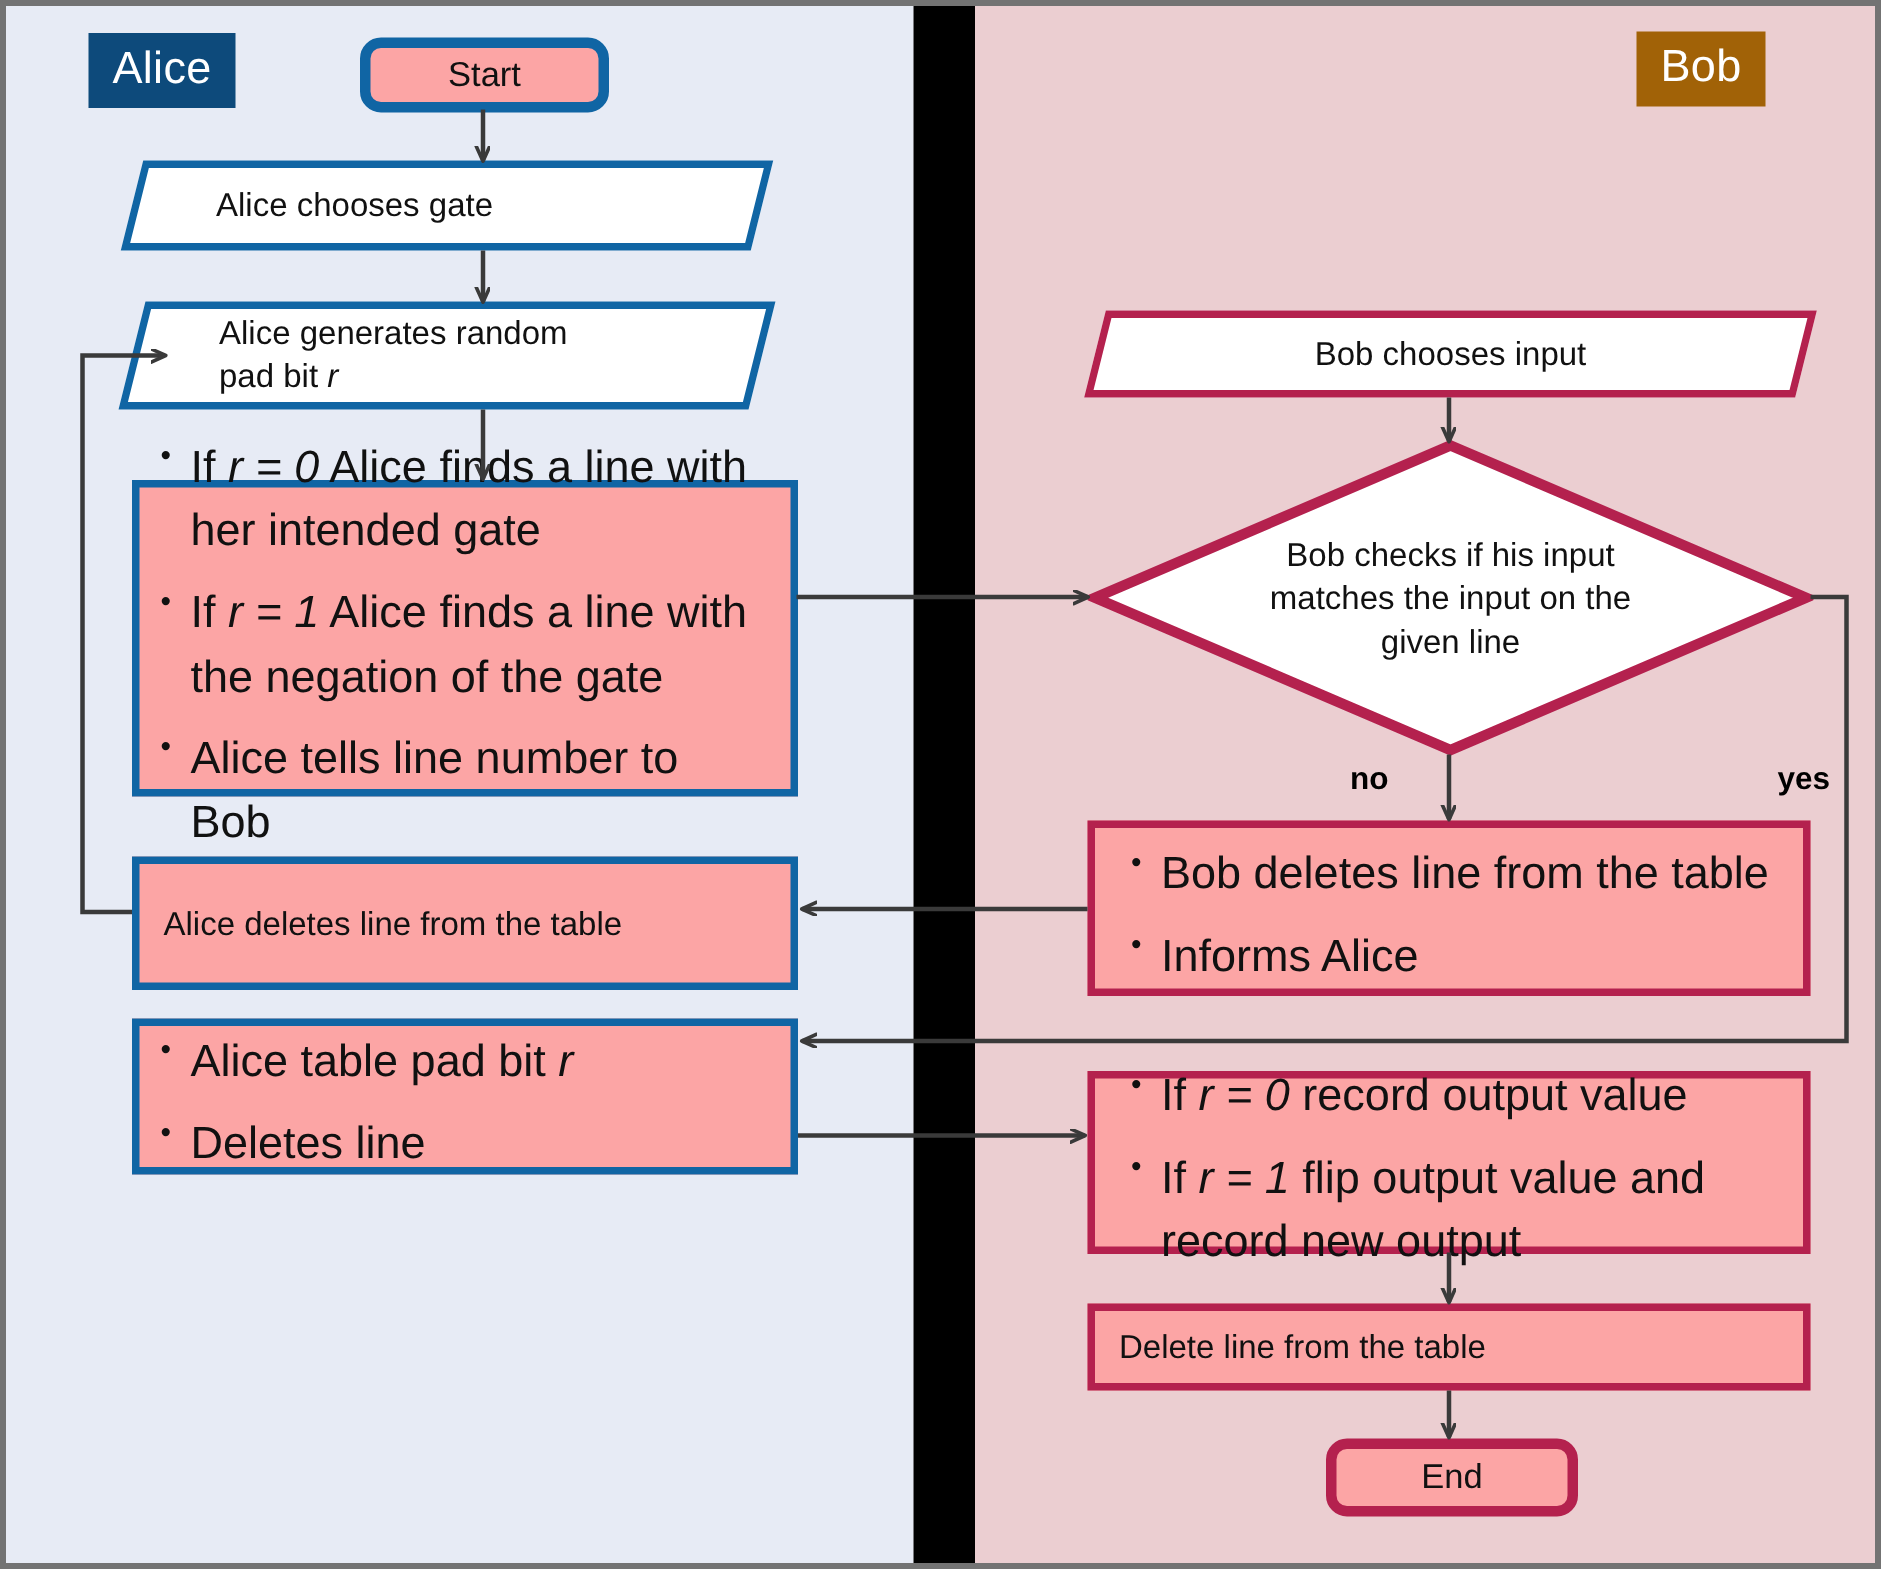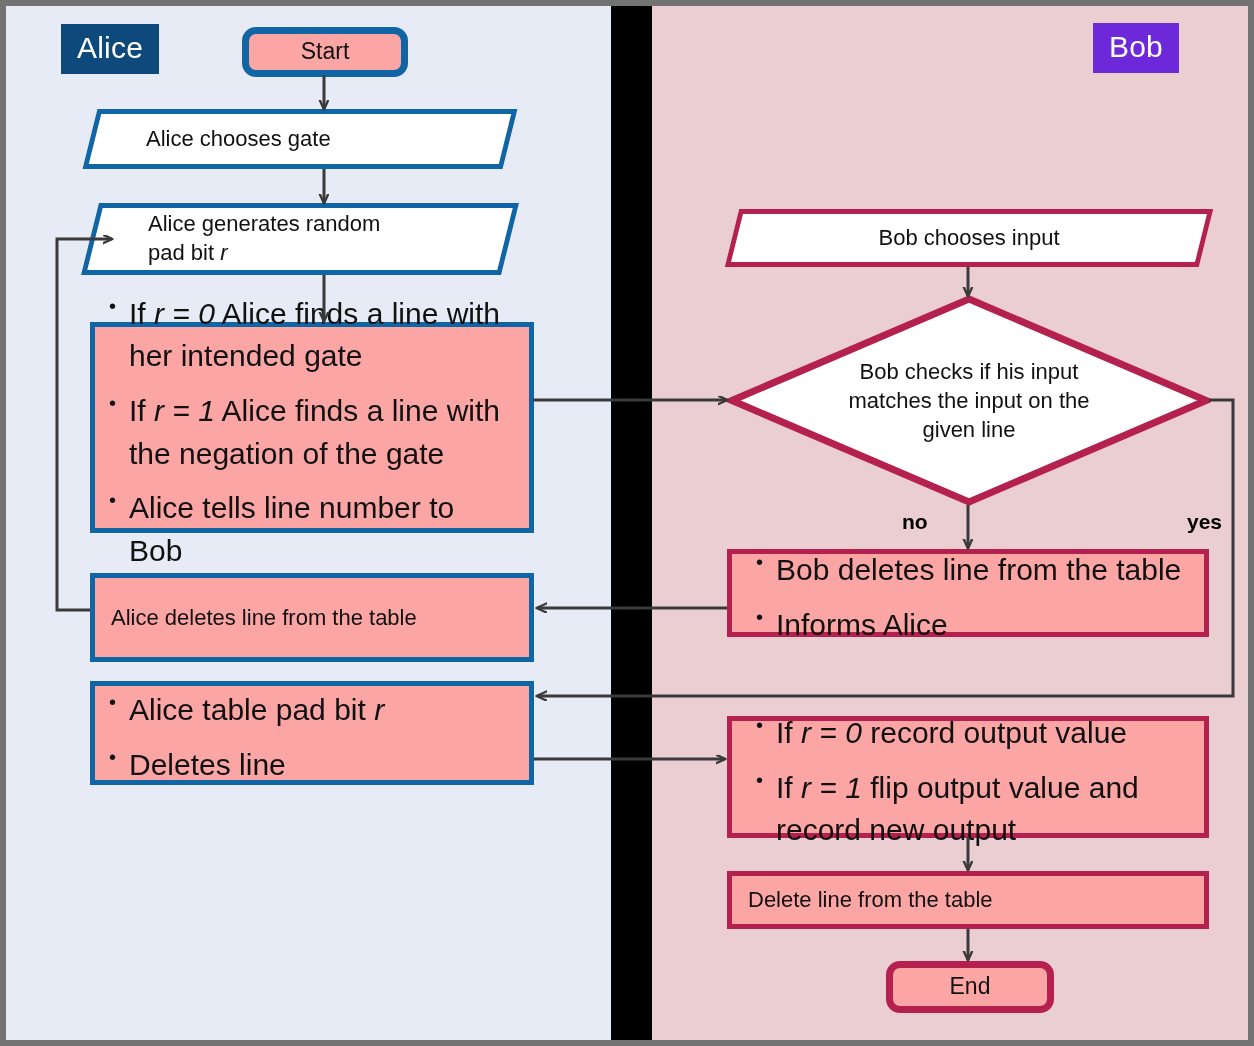--- a/index.html
+++ b/index.html
@@ -8,41 +8,41 @@
     padding: 0;
     background: #ffffff;
   }
   #stage {
     position: relative;
     width: 1254px;
     height: 1046px;
     overflow: hidden;
     font-family: "Liberation Sans", sans-serif;
     box-sizing: border-box;
-    border: 6px solid #737373;
+    border: 4px solid #737373;
   }
   .panel {
     position: absolute;
     top: 0;
     bottom: 0;
   }
   #panel-alice { left: 0;    width: 605px; background: #E7EBF5; }
   #panel-gap   { left: 605px; width: 41px;  background: #000000; }
   #panel-bob   { left: 646px; right: 0;     background: #EBCED1; }
 
   .badge {
     position: absolute;
     color: #ffffff;
     font-size: 30px;
     line-height: 1;
     padding: 9px 16px 11px 16px;
     letter-spacing: 0.2px;
   }
   #badge-alice { left: 55px;  top: 18px; background: #0D4A7B; }
-  #badge-bob   { left: 1087px; top: 17px; background: #6d28d9; }
+  #badge-bob   { left: 1087px; top: 17px; background: #a16207; }
 
   
   .node {
     position: absolute;
     background: #fca5a5;
     box-sizing: border-box;
     display: flex;
     flex-direction: column;
     justify-content: center;
   }
@@ -231,21 +231,21 @@
   <div class="diamond-wrap" style="left:721px; top:288px; width:484px; height:213px;">
     <svg viewBox="0 0 484 213" width="484" height="213">
       <polygon points="242,5 479,106.5 242,208 5,106.5" fill="#ffffff" stroke="#B4214E" stroke-width="7" stroke-linejoin="miter"></polygon>
     </svg>
     <div class="dlabel">Bob checks if his input matches the input on the given line</div>
   </div>
 
   <div class="conn-label" style="left:896px; top:504px;">no</div>
   <div class="conn-label" style="left:1181px; top:504px;">yes</div>
 
-  <div class="node red" style="left:721px; top:543px; width:482px; height:88px;">
+  <div class="node red" style="left:721px; top:543px; width:482px; height:117px;">
     <ul class="bl" style="padding-left:44px;">
       <li><span>Bob deletes line from the table</span></li>
       <li><span>Informs Alice</span></li>
     </ul>
   </div>
 
   <div class="node red" style="left:721px; top:710px; width:482px; height:122px;">
     <ul class="bl" style="padding-left:44px; padding-right:22px;">
       <li><span>If </span><i class="v">r = 0</i><span> record output value</span></li>
       <li><span>If </span><i class="v">r = 1</i><span> flip output value and record new output</span></li>

